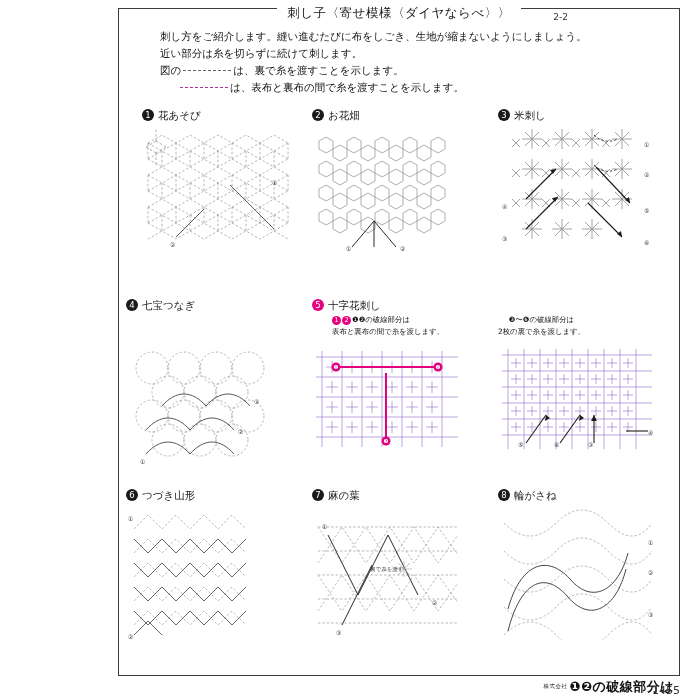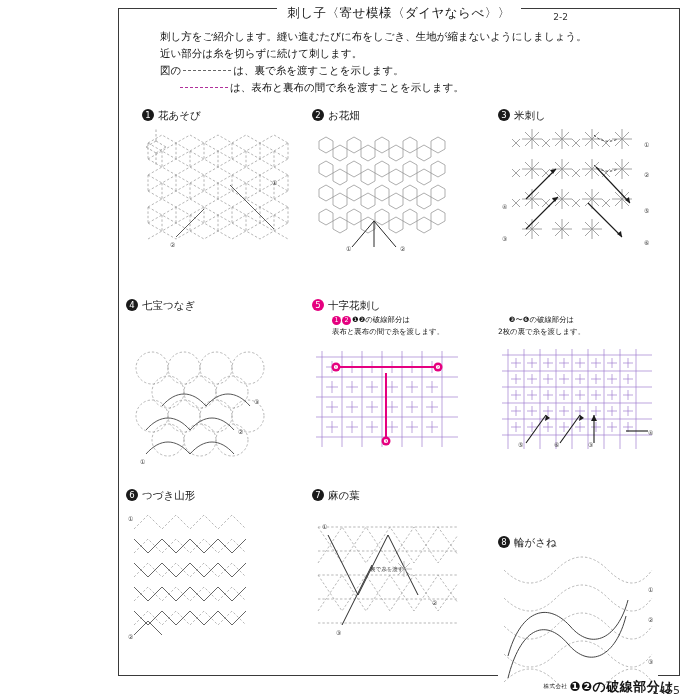--- a/index.html
+++ b/index.html
@@ -528,21 +528,21 @@
           </g>
           <g fill="#333" font-size="6" font-family="DejaVu Sans, sans-serif">
             <text x="10" y="24">①</text>
             <text x="120" y="100">②</text>
             <text x="24" y="130">③</text>
           </g>
         </svg>
       </div>
     </div>
 
-    <div class="panel" style="left:372px;top:380px;width:160px;margin-top:47px;">
+    <div class="panel" style="left:372px;top:380px;width:160px;">
       <div class="p-head">
         <span class="num">8</span><span>輪がさね</span>
       </div>
       <div class="diagram">
         <svg width="160" height="135" viewBox="0 0 160 135">
           <g stroke="#9a9a9a" stroke-width="0.7" fill="none" stroke-dasharray="2.4 2">
             <path d="M6 18 q26 26 52 0 q26 -26 52 0 q26 26 44 0"></path>
             <path d="M6 46 q26 26 52 0 q26 -26 52 0 q26 26 44 0"></path>
             <path d="M6 74 q26 26 52 0 q26 -26 52 0 q26 26 44 0"></path>
             <path d="M6 102 q26 26 52 0 q26 -26 52 0 q26 26 44 0"></path>

